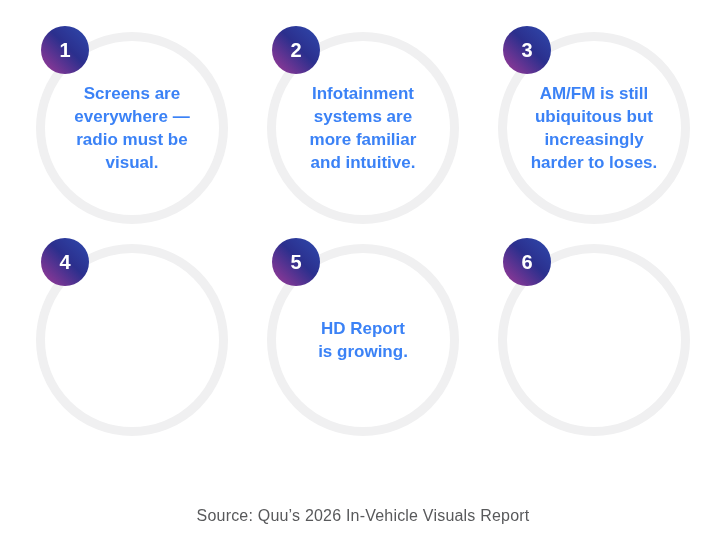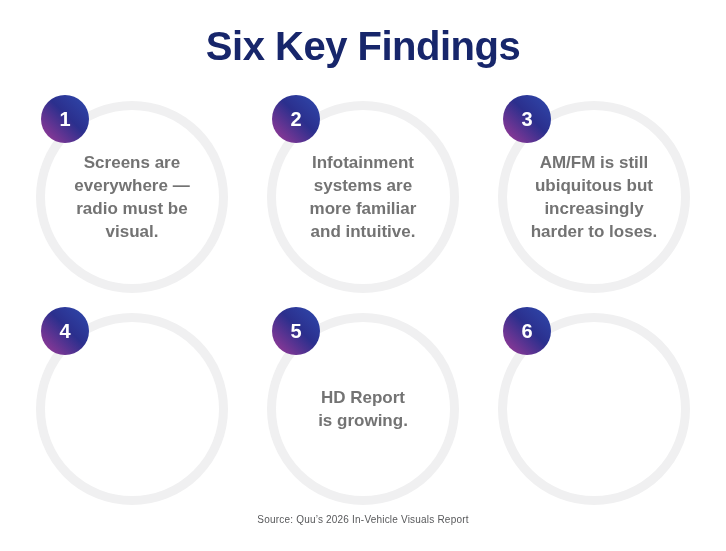--- a/index.html
+++ b/index.html
@@ -65,48 +65,47 @@
   .finding-text {
     position: absolute;
     left: 9px;
     top: 6px;
     width: 192px;
     height: 192px;
     display: flex;
     align-items: center;
     justify-content: center;
     text-align: center;
-    color: #737373;
+    color: #3b82f6;
     font-size: 17px;
     font-weight: 700;
     line-height: 23px;
     white-space: pre-line;
     padding: 0 12px;
     box-sizing: border-box;
     z-index: 1;
   }
   .source-text {
     position: absolute;
     left: 0;
     right: 0;
     bottom: 26px;
     text-align: center;
-    font-size: 10px;
+    font-size: 16px;
     font-weight: 400;
     color: #58595b;
     letter-spacing: 0.2px;
     margin-top: 36px;
   }
 </style>
 </head>
 <body>
 
 <div class="page">
 
-  <div class="page-title">Six Key Findings</div>
 
   <div class="findings-grid">
 
     <div class="finding-card">
       <div class="ring-circle"></div>
       <div class="number-badge">
         <span>1</span>
       </div>
       <div class="finding-text">Screens are
 everywhere —

